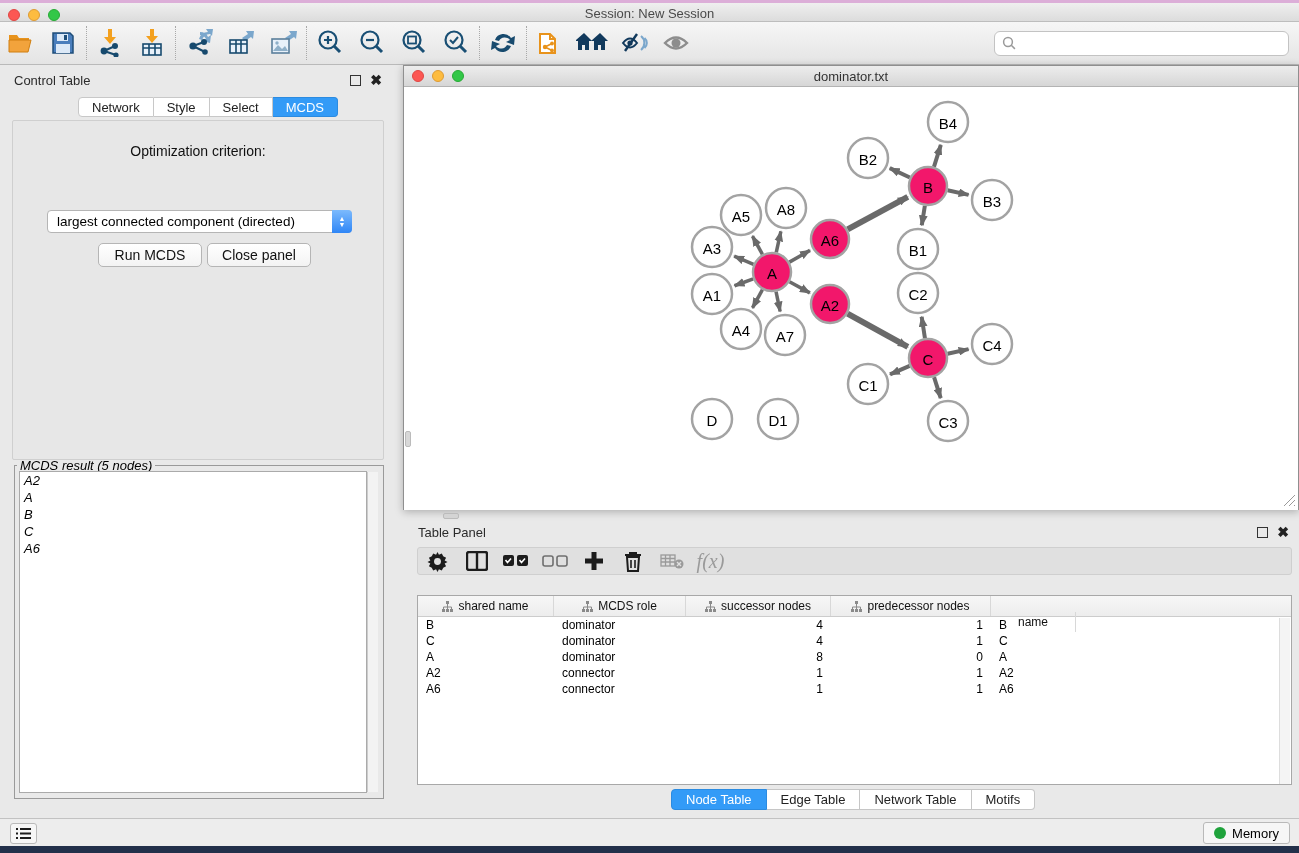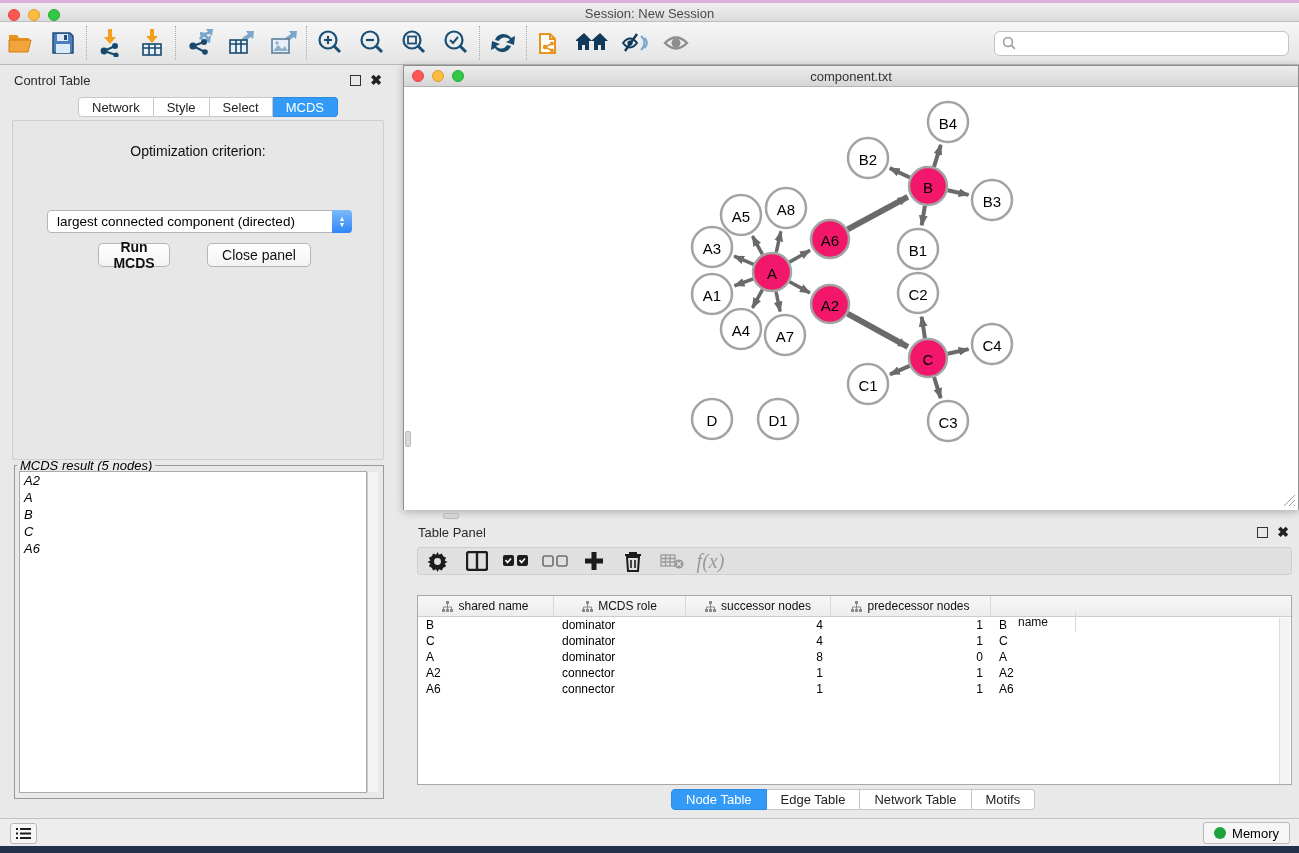--- a/index.html
+++ b/index.html
@@ -49,21 +49,21 @@
   #opt-label { text-align:center; margin-top:22px; font-size:14px; color:#111; }
   #criterion { position:absolute; left:34px; top:89px; width:305px; height:23px; background:#fff;
                border:1px solid #b5b5b5; border-radius:4px; display:flex; align-items:center; }
   #criterion .val { font-size:13.5px; padding-left:9px; color:#000; flex:1; white-space:nowrap; }
   #criterion .step { width:20px; height:23px; margin-right:-1px; border-radius:0 4px 4px 0;
                      background:linear-gradient(#7cbafd,#2f86f6); display:flex; flex-direction:column;
                      align-items:center; justify-content:center; color:#fff; font-size:7px; line-height:6px; }
   .cp-btn { position:absolute; top:122px; height:24px; background:linear-gradient(#ffffff,#f3f3f3);
             border:1px solid #b5b5b5; border-radius:5px; font-size:14px; color:#111;
             display:flex; align-items:center; justify-content:center; font-family:inherit; }
-  #run-btn { left:85px; width:72px;font-weight:bold; }
+  #run-btn { left:85px; width:104px; }
   #closep-btn { left:194px; width:104px; }
 
   #result-group { position:absolute; left:10px; top:390px; width:370px; height:341px; }
   #result-group fieldset { border:1px solid #9a9a9a; width:100%; height:100%;font-style:italic; }
   #result-group legend { font-size:13px; padding:0 3px; margin-left:2px; color:#000; }
   #result-list { position:absolute; left:5px; top:13px; width:348px; height:322px; background:#fff;
                  border:1px solid #aaa; font-size:13px; color:#000; overflow:hidden; }
   #result-list .item { padding:0.5px 4px; line-height:16px; }
   #result-scroll { position:absolute; right:6px; top:14px; width:11px; height:320px; background:#f3f3f3; border-left:1px solid #ccc; }
 
@@ -307,21 +307,21 @@
         <div id="result-scroll"></div>
       </fieldset>
     </div>
   </div>
 
   <div id="net-window">
     <div id="net-titlebar">
       <span class="tl red"></span>
       <span class="tl yel"></span>
       <span class="tl grn"></span>
-      <span class="title">component.txt</span>
+      <span class="title">dominator.txt</span>
     </div>
     <svg id="net-canvas" viewBox="0 0 894 422">
       <defs>
         <marker id="arrow" viewBox="0 0 10 8" refX="9" refY="4" markerWidth="11" markerHeight="9" orient="auto" markerUnits="userSpaceOnUse">
           <path d="M0,0 L10,4 L0,8 z" fill="#6a6a6a"></path>
         </marker>
       </defs>
       <g id="edges-layer">
           <line x1="358.4445610618003" y1="166.43032195234252" x2="348.4665267258396" y2="148.08361365718898" stroke="#6a6a6a" stroke-width="3.5" marker-end="url(#arrow)"></line>
           <line x1="372.27393757610866" y1="164.46199965207478" x2="376.87127490866965" y2="143.4456004175103" stroke="#6a6a6a" stroke-width="3.5" marker-end="url(#arrow)"></line>

